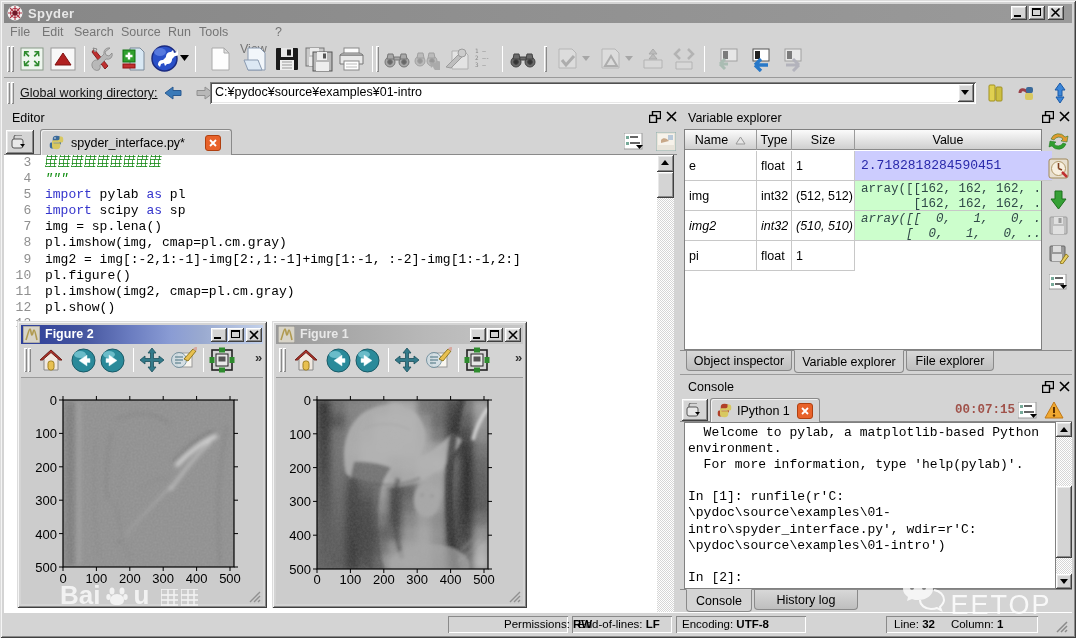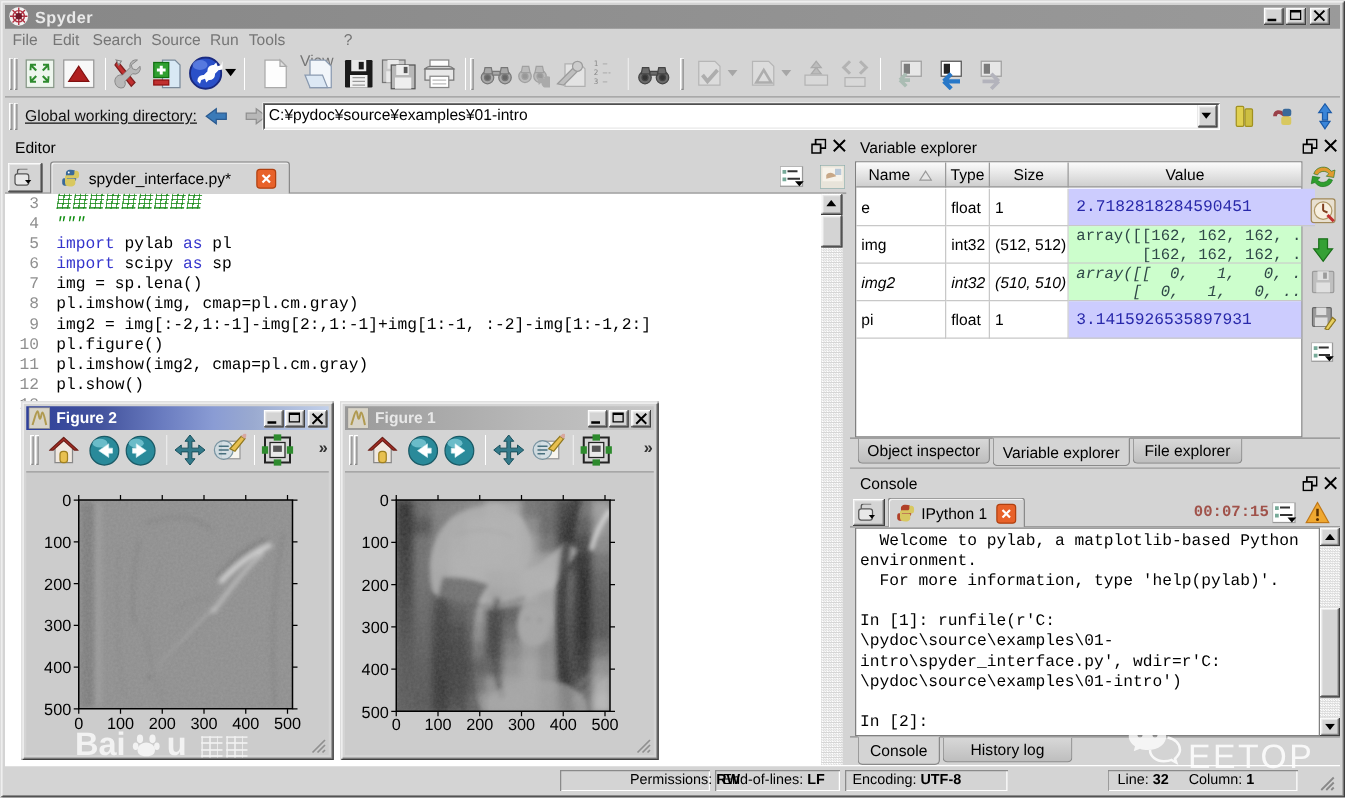--- a/index.html
+++ b/index.html
@@ -365,21 +365,20 @@
       <div class="abs vcell" style="left:0;width:72px;">img2</div>
       <div class="abs vcell" style="left:72px;width:35px;">int32</div>
       <div class="abs vcell" style="left:107px;width:63px;">(510, 510)</div>
       <div class="abs vval2" style="left:170px;width:186px;background:#ccfecc;color:#304848;">array([[  0,   1,   0, ...
       [  0,   1,   0, ...</div>
     </div>
     <div class="abs" style="left:0;top:111px;width:356px;height:30px;">
       <div class="abs vcell" style="left:0;width:72px;">pi</div>
       <div class="abs vcell" style="left:72px;width:35px;">float</div>
       <div class="abs vcell" style="left:107px;width:63px;">1</div>
-      <div class="abs vval" style="left:170px;width:186px;background:#ccccfe;color:#2828aa;">3.1415926535897931</div>
     </div>
   </div>
 
   <div class="abs" style="left:366px;top:22px;width:26px;height:221px;" id="vicons">
     <svg class="abs" style="left:2px;top:2px" width="21" height="21" viewBox="0 0 21 21">
         <path d="M3 8 a8 8 0 0 1 14 -2 l3 -1 -1 6 -6 -1 2 -2 a5.5 5.5 0 0 0 -9 1 Z" fill="#e09a30" stroke="#1a701a" stroke-width=".5"></path>
         <path d="M18 13 a8 8 0 0 1 -14 2 l-3 1 1 -6 6 1 -2 2 a5.5 5.5 0 0 0 9 -1 Z" fill="#2e9e2e" stroke="#1a701a" stroke-width=".5"></path>
       </svg>
     <svg class="abs" style="left:2px;top:29px" width="21" height="21" viewBox="0 0 21 21">
         <rect x="1" y="1" width="19" height="19" rx="2" fill="#e8e0d0" stroke="#a08858"></rect>

